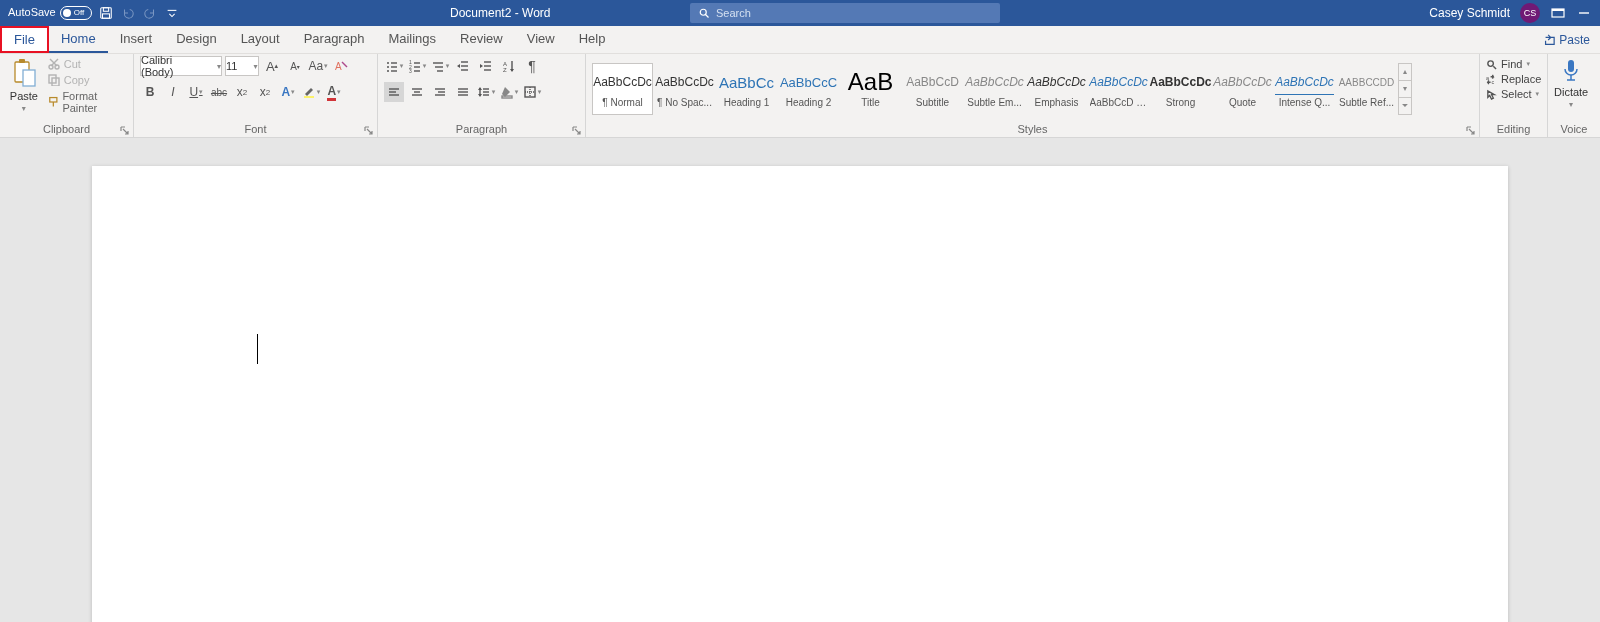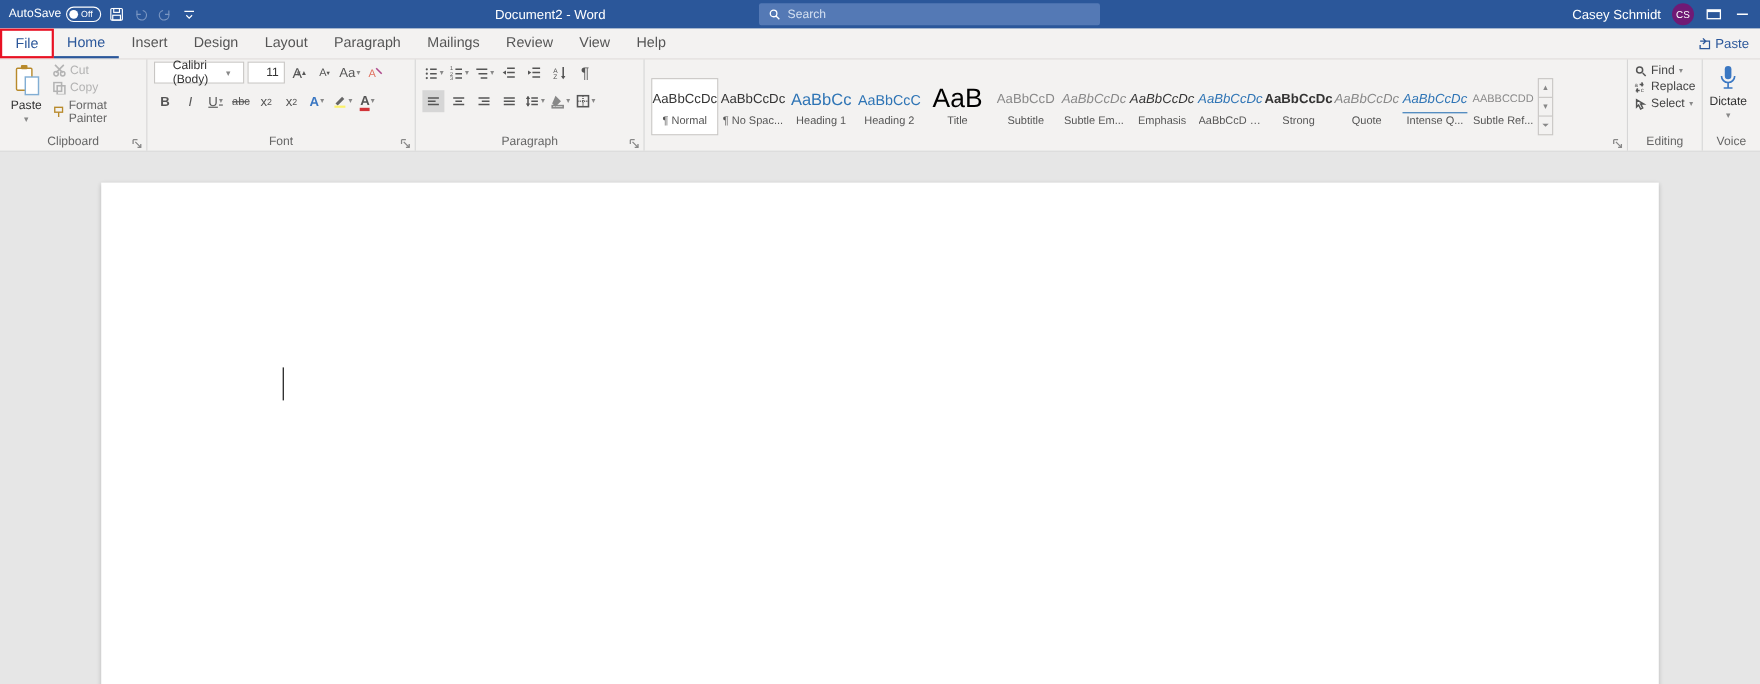--- a/index.html
+++ b/index.html
@@ -46,21 +46,21 @@
   .paste-lbl { font-size: 11px; }
   .mini-col { display: flex; flex-direction: column; gap: 4px; padding-left: 6px; padding-top: 2px; }
   .mini-btn { display: flex; align-items: center; gap: 4px; font-size: 11px; color: #666; }
   .mini-btn.disabled { color: #b3b3b3; }
   .mini-btn svg { width: 12px; height: 12px; fill: none; stroke: currentColor; stroke-width: 1.4; }
 
   
   .font { width: 244px; }
   .font-rows { display: flex; flex-direction: column; gap: 6px; width: 100%; }
   .row { display: flex; align-items: center; gap: 3px; }
-  .combo { border: 1px solid #c8c6c4; background: #fff; height: 20px; display: flex; align-items: center; padding: 0 16px; font-size: 11px; gap: 16px; }
+  .combo { border: 1px solid #c8c6c4; background: #fff; height: 20px; display: flex; align-items: center; padding: 0 0; font-size: 11px; gap: 16px; }
   .combo .arr { font-size: 8px; color: #888; }
   .ic { width: 20px; height: 20px; display: flex; align-items: center; justify-content: center; font-size: 12px; color: #555; }
   .ic .tiny-arr { font-size: 7px; margin-left: 1px; color: #888; }
   .ic svg { width: 14px; height: 14px; fill: none; stroke: #555; stroke-width: 1.4; }
 
   
   .paragraph { width: 208px; }
 
   
   .styles { flex: 1; min-width: 820px; }
@@ -458,20 +458,21 @@
         <div class="style-tile">
           <div class="style-preview" style="font-size:10px;color:#888">AABBCCDD</div>
           <div class="style-name">Subtle Ref...</div>
         </div>
         <div class="style-scroll">
           <div>▴</div>
           <div>▾</div>
           <div>⏷</div>
         </div>
       </div>
+    <div class="group-label">Styles</div>
     <div class="launcher"><svg viewBox="0 0 9 9">
           <path d="M1 1 L1 5 M1 1 L5 1 M3 3 L8 8 M8 5 L8 8 L5 8"></path>
         </svg></div>
   </div>
 
   <div class="group editing">
     <div class="group-body">
       <div class="edit-col">
         <div class="edit-btn">
           <svg viewBox="0 0 12 12">

